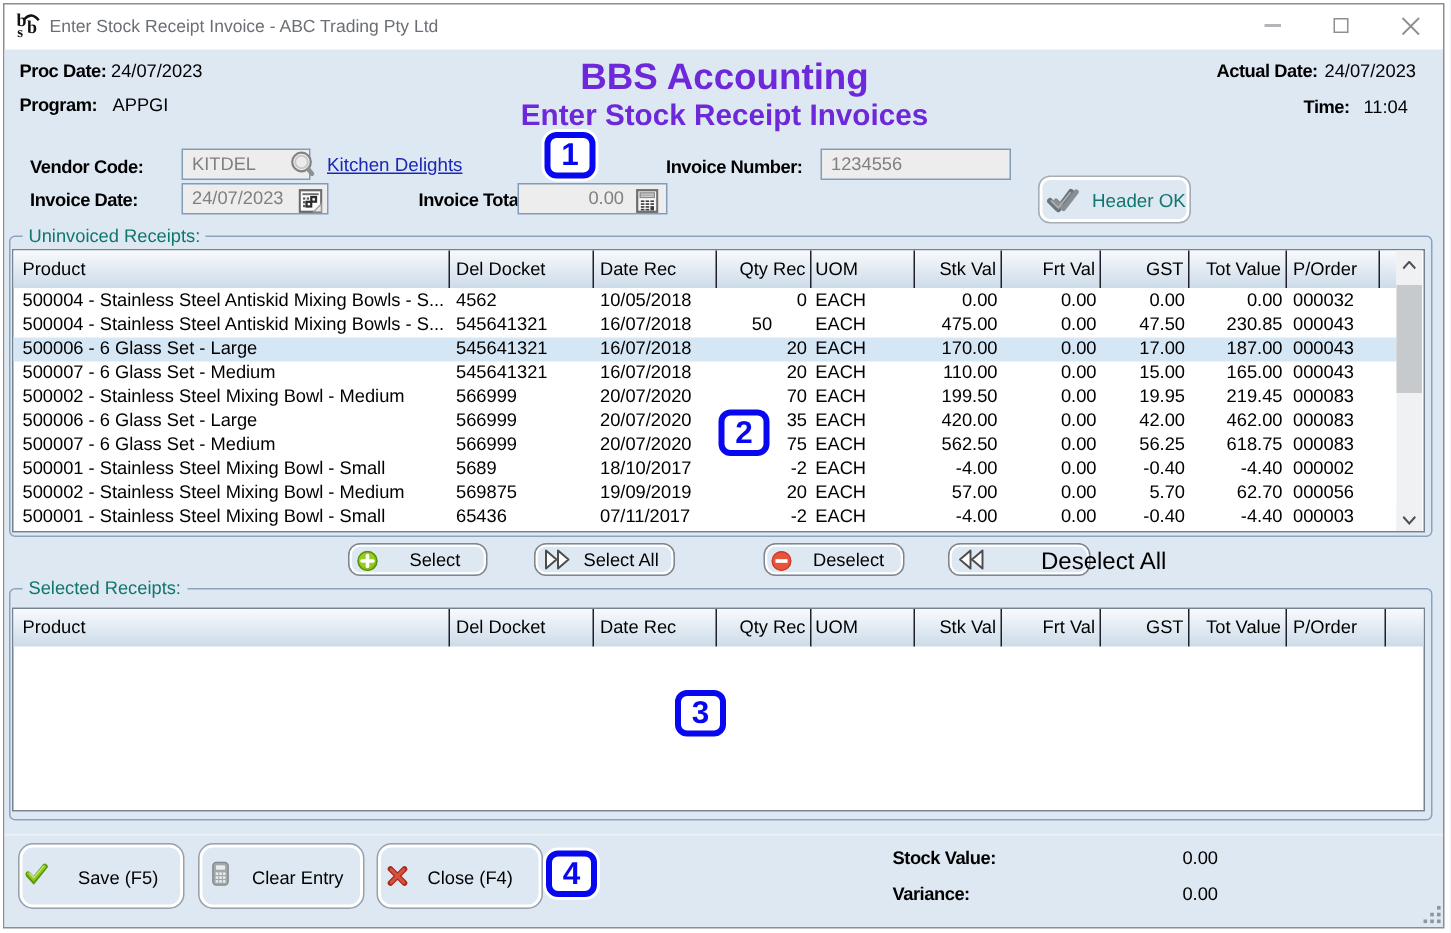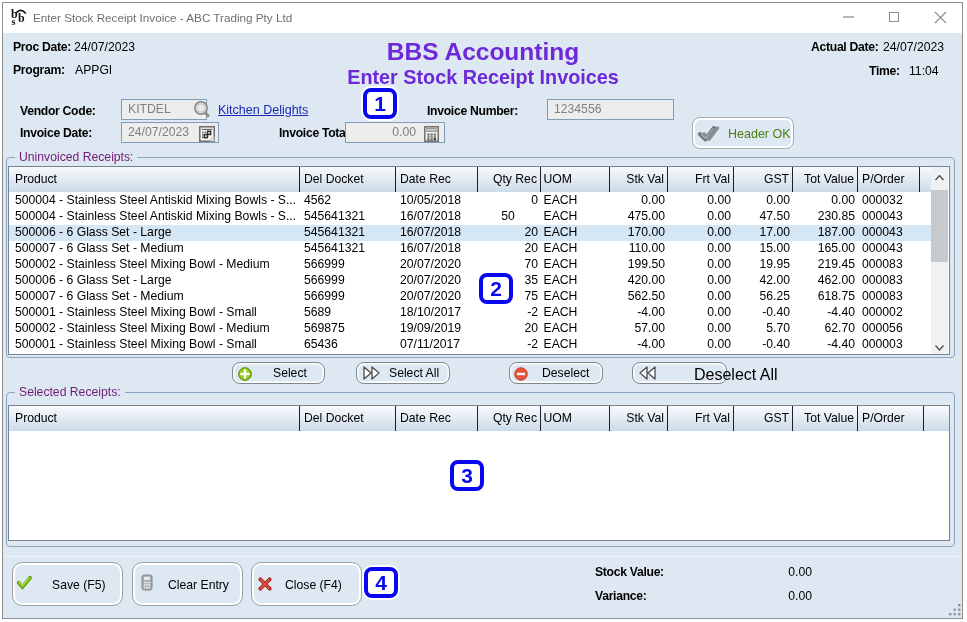--- a/index.html
+++ b/index.html
@@ -18,21 +18,21 @@
          color:#0808f0;font-weight:bold;font-size:21px;text-align:center;line-height:23px;
          width:34px;height:31px;box-shadow:0 0 0 2px #ffffff;}
   .btn{box-sizing:border-box;border:1px solid #81868d;border-radius:8px;height:22px;
        background:#dee8f2;box-shadow:inset 0 0 0 1.5px #ffffff;font-size:12.2px;color:#000;}
   .bigbtn{box-sizing:border-box;border:1px solid #9ba1a8;border-radius:10px;width:111px;height:44px;
        background:#dee8f2;box-shadow:inset 0 0 0 2px #ffffff;font-size:13px;color:#000;}
   .hcell{position:absolute;top:0;height:25px;line-height:25px;font-size:12.2px;color:#000;
          border-right:1px solid #20202c;box-sizing:border-box;}
   .cell{position:absolute;font-size:12.2px;color:#000;line-height:16px;white-space:nowrap;}
   .fs{border:1px solid #8aa4c0;border-radius:4px;box-sizing:border-box;}
-  .fslabel{font-size:12.2px;color:#701a75;background:#dee8f2;padding:0 4px;line-height:14px;}
+  .fslabel{font-size:12.2px;color:#0f766e;background:#dee8f2;padding:0 4px;line-height:14px;}
 </style>
 </head>
 <body>
 <div class="abs" id="frame"></div>
 <div class="abs" id="content"></div>
 
 <svg class="abs" style="left:11px;top:7px;" width="18" height="19" viewBox="0 0 18 19">
   <text x="0" y="10.5" font-family="Liberation Serif,serif" font-size="12" font-weight="bold" fill="#111">b</text>
   <text x="7" y="15" font-family="Liberation Serif,serif" font-size="12" font-weight="bold" fill="#111">b</text>
   <text x="0.5" y="17.5" font-family="Liberation Serif,serif" font-size="10" font-weight="bold" fill="#111">s</text>
@@ -57,21 +57,21 @@
 <div class="abs val" style="left:909px;top:64px;">11:04</div>
 
 <div class="abs lbl" style="left:20px;top:104px;">Vendor Code:</div>
 <div class="abs field" style="left:121px;top:99px;width:86px;padding-left:6px;">KITDEL</div>
 <svg class="abs" style="left:192px;top:100px;" width="19" height="19" viewBox="0 0 19 19">
   <circle cx="9" cy="8" r="6.2" fill="#f2f2f2" stroke="#828282" stroke-width="1.5"></circle>
   <circle cx="9" cy="8" r="4.2" fill="#ebebeb" stroke="#c6c6c6" stroke-width="1.2"></circle>
   <path d="M13.6 13 L16 15.8" stroke="#8f8f8f" stroke-width="3" stroke-linecap="round"></path>
 </svg>
 <div class="abs" style="left:218px;top:103px;font-size:12.5px;color:#1b28b4;text-decoration:underline;">Kitchen Delights</div>
-<div class="abs lbl" style="left:427px;top:104px;">Invoice Number:</div>
+<div class="abs lbl" style="left:444px;top:104px;">Invoice Number:</div>
 <div class="abs field" style="left:547px;top:99px;width:127px;padding-left:6px;">1234556</div>
 
 <div class="abs lbl" style="left:20px;top:126px;">Invoice Date:</div>
 <div class="abs field" style="left:121px;top:122px;width:98px;padding-left:6px;">24/07/2023</div>
 <svg class="abs" style="left:199px;top:126px;" width="16" height="16" viewBox="0 0 16 16">
   <rect x="0.8" y="0.8" width="14.4" height="14.4" fill="#fbfbfb" stroke="#6a6a6a" stroke-width="1.5"></rect>
   <rect x="2.6" y="2.8" width="10.8" height="1.3" fill="#6f6f6f"></rect>
   <g fill="#5a5a5a">
     <rect x="3" y="5.6" width="1.5" height="1.5"></rect>
       <rect x="5.5" y="5.6" width="1.5" height="1.5"></rect>
@@ -109,21 +109,21 @@
 </svg>
 
 <div class="abs badge" style="left:363px;top:88px;">1</div>
 
 <div class="abs" style="left:692px;top:117px;width:102px;height:32px;border:1px solid #a6adb5;border-radius:8px;box-sizing:border-box;box-shadow:inset 0 0 0 2px #ffffff;"></div>
 <svg class="abs" style="left:698px;top:124px;" width="24" height="20" viewBox="0 0 24 20">
   <path d="M2 10 L7.5 15.5 L16 4" fill="none" stroke="#6e747a" stroke-width="4" stroke-linecap="round" stroke-linejoin="round"></path>
   <path d="M6 10 L11 15 L19.5 4" fill="none" stroke="#888e94" stroke-width="3.4" stroke-linecap="round" stroke-linejoin="round"></path>
   <path d="M3 10 L7.5 14.5 L15.5 4.5" fill="none" stroke="#aab0b6" stroke-width="1.2" stroke-linecap="round"></path>
 </svg>
-<div class="abs" style="left:728px;top:127px;font-size:12.5px;color:#4d7c0f;">Header OK</div>
+<div class="abs" style="left:728px;top:127px;font-size:12.5px;color:#0f766e;">Header OK</div>
 
 <div class="abs fs" style="left:6px;top:157px;width:949px;height:201px;"></div>
 <div class="abs fslabel" style="left:15px;top:150px;">Uninvoiced Receipts:</div>
 
 <div class="abs" id="t1" style="left:8px;top:166px;width:942px;height:189px;border:1px solid #76828f;background:#ffffff;box-sizing:border-box;"></div>
 
 <div class="abs" id="t1h" style="left:9px;top:167px;width:922px;height:25px;background:linear-gradient(#f8fafd,#ccdbe9);">
     <div class="hcell" style="left: 0px; width: 291px; text-align: left; padding: 0px 0px 0px 6px;">Product</div>
     <div class="hcell" style="left: 291px; width: 96px; text-align: left; padding: 0px 0px 0px 4px;">Del Docket</div>
     <div class="hcell" style="left: 387px; width: 82px; text-align: left; padding: 0px 0px 0px 4px;">Date Rec</div>

